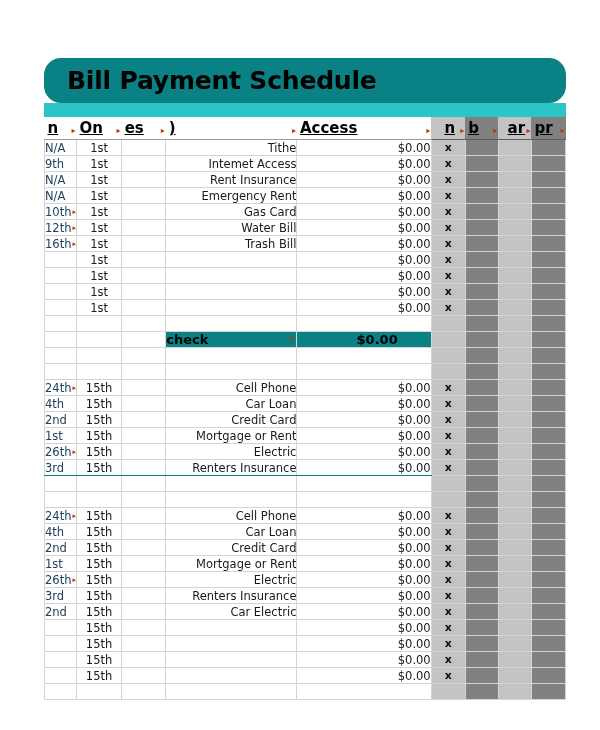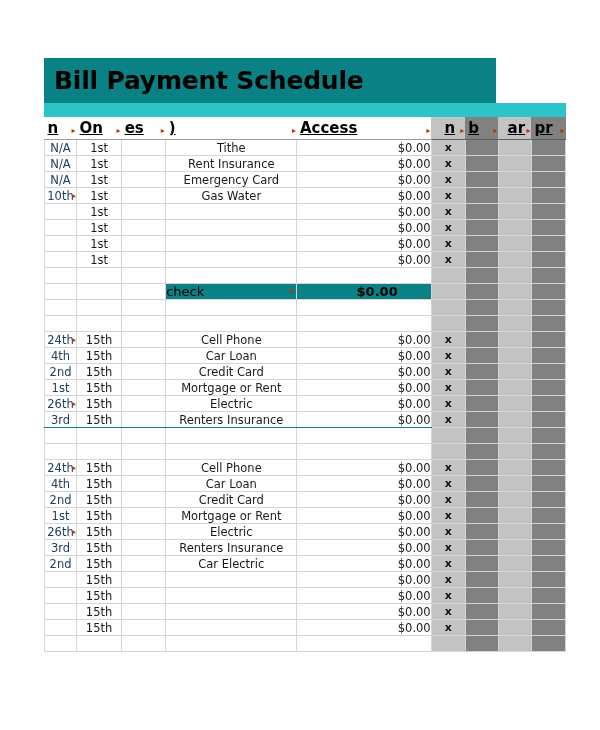--- a/index.html
+++ b/index.html
@@ -18,27 +18,28 @@
 
   #sheet {
     position: absolute;
     left: 44px;
     top: 58px;
     width: 522px;
   }
 
   
   .title-bar {
-    width: 452px;
+    width: 522px;
     height: 45px;
     background: #0a8184;
     display: flex;
     align-items: center;
     box-sizing: border-box;
-    padding-left: 10px;
+    padding-left: 23px;
+    border-radius: 17px;
   }
   .title-text {
     font-size: 25px;
     font-weight: bold;
     color: #000000;
     letter-spacing: -0.2px;
     white-space: nowrap;
   }
   .subtitle-bar {
     width: 522px;
@@ -97,23 +98,23 @@
     position: absolute;
     right: 1px;
     bottom: 4px;
     line-height: 8px;
   }
   tr.hdr td.gh {
     border-bottom: 1px solid #5f5f5f;
   }
 
   
-  .due     { text-align: center; color: #21405e; position: relative; }
+  .due     { text-align: left; color: #21405e; position: relative; }
   .on      { text-align: center; color: #1a1a1a; padding-left: 6px; }
-  .name    { text-align: center; padding-left: 5px; }
+  .name    { text-align: right; padding-left: 5px; }
   .amount  { text-align: right; padding-right: 33px; }
   .cellovf {
     color: #c03000;
     font-size: 7px;
     position: absolute;
     right: 0px;
     bottom: 3px;
     line-height: 7px;
   }
 
@@ -122,21 +123,21 @@
              font-weight: bold; font-size: 11px; color: #111; }
   .g-dark  { background: #818181; border: none; }
 
   
   tr.spacer td { height: 15px; }
   td.blankcell { border: 1px solid #d4d4d4; }
 
   
   td.total-label {
     background: #0a8184;
-    font-weight: normal;
+    font-weight: bold;
     font-size: 13px;
     color: #000;
     text-align: left;
     padding-left: 5px;
     border: none;
     position: relative;
   }
   td.total-amount {
     background: #0a8184;
     font-weight: bold;
@@ -197,46 +198,79 @@
           <td class="on">1st</td>
           <td class="blankcell"></td>
           <td class="name">Tithe</td>
           <td class="amount">$0.00</td>
           <td class="g-light">x</td>
           <td class="g-dark"></td>
           <td class="g-light"></td>
           <td class="g-dark"></td>
         </tr>
         <tr>
+          <td class="due">9th</td>
+          <td class="on">1st</td>
+          <td class="blankcell"></td>
+          <td class="name">Intemet Access</td>
+          <td class="amount">$0.00</td>
+          <td class="g-light">x</td>
+          <td class="g-dark"></td>
+          <td class="g-light"></td>
+          <td class="g-dark"></td>
+        </tr>
+        <tr>
           <td class="due">N/A</td>
           <td class="on">1st</td>
           <td class="blankcell"></td>
           <td class="name">Rent Insurance</td>
           <td class="amount">$0.00</td>
           <td class="g-light">x</td>
           <td class="g-dark"></td>
           <td class="g-light"></td>
           <td class="g-dark"></td>
         </tr>
         <tr>
           <td class="due">N/A</td>
           <td class="on">1st</td>
           <td class="blankcell"></td>
-          <td class="name">Emergency Card</td>
+          <td class="name">Emergency Rent</td>
           <td class="amount">$0.00</td>
           <td class="g-light">x</td>
           <td class="g-dark"></td>
           <td class="g-light"></td>
           <td class="g-dark"></td>
         </tr>
         <tr>
           <td class="due">10th<span class="cellovf">▸</span></td>
           <td class="on">1st</td>
           <td class="blankcell"></td>
-          <td class="name">Gas Water</td>
+          <td class="name">Gas Card</td>
+          <td class="amount">$0.00</td>
+          <td class="g-light">x</td>
+          <td class="g-dark"></td>
+          <td class="g-light"></td>
+          <td class="g-dark"></td>
+        </tr>
+        <tr>
+          <td class="due">12th<span class="cellovf">▸</span></td>
+          <td class="on">1st</td>
+          <td class="blankcell"></td>
+          <td class="name">Water Bill</td>
+          <td class="amount">$0.00</td>
+          <td class="g-light">x</td>
+          <td class="g-dark"></td>
+          <td class="g-light"></td>
+          <td class="g-dark"></td>
+        </tr>
+        <tr>
+          <td class="due">16th<span class="cellovf">▸</span></td>
+          <td class="on">1st</td>
+          <td class="blankcell"></td>
+          <td class="name">Trash Bill</td>
           <td class="amount">$0.00</td>
           <td class="g-light">x</td>
           <td class="g-dark"></td>
           <td class="g-light"></td>
           <td class="g-dark"></td>
         </tr>
         <tr>
           <td class="due"></td>
           <td class="on">1st</td>
           <td class="blankcell"></td>

